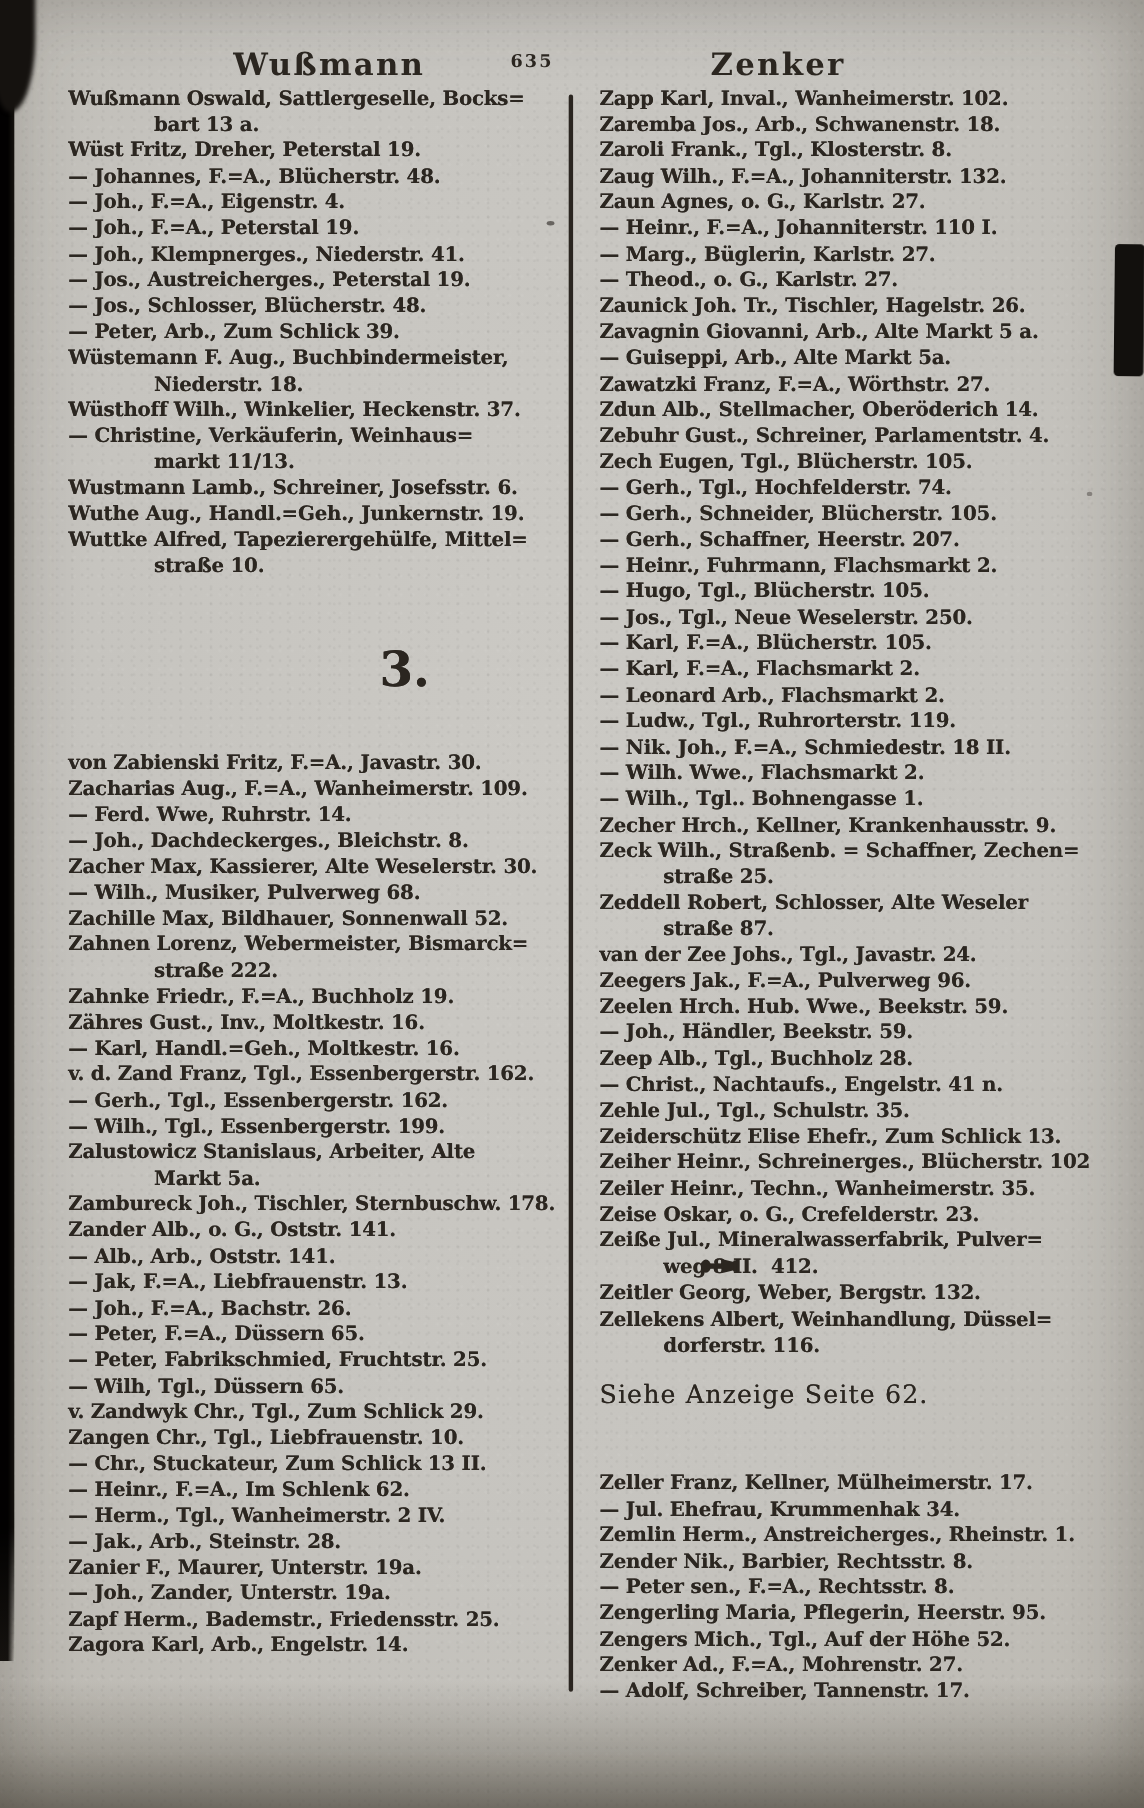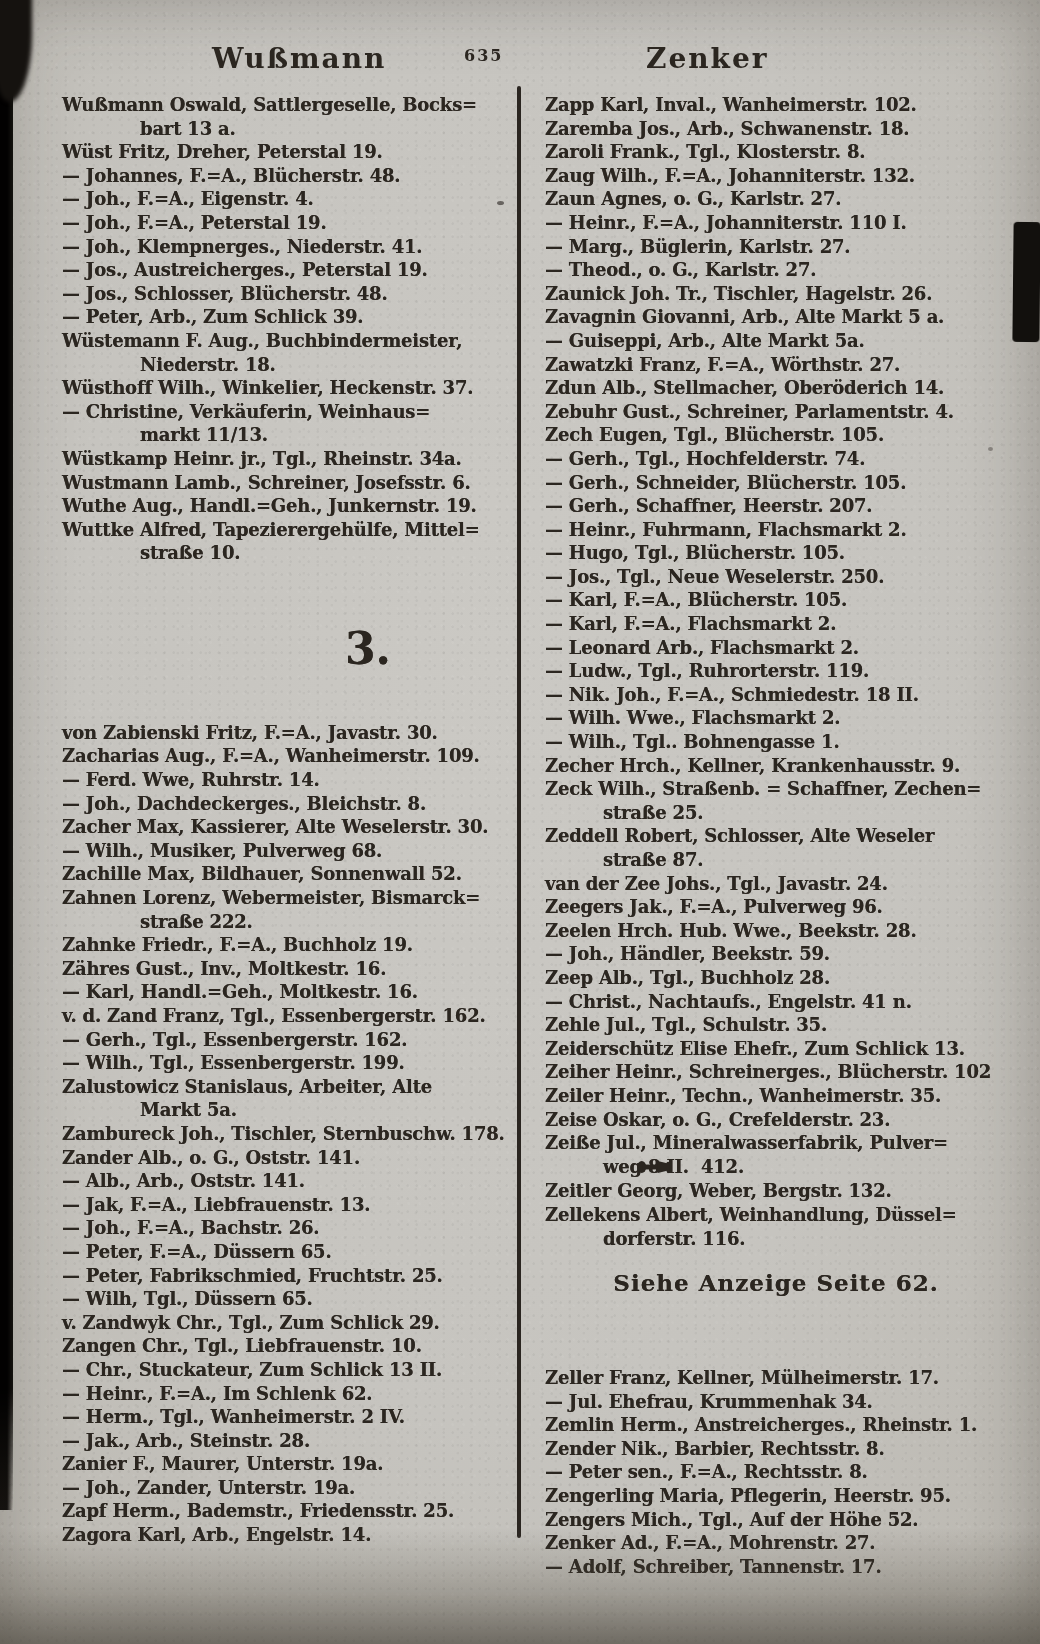--- a/index.html
+++ b/index.html
@@ -17,32 +17,32 @@
     background-image:
       radial-gradient(circle at 30% 20%, rgba(0,0,0,.045) 1px, transparent 1.6px),
       radial-gradient(circle at 70% 65%, rgba(0,0,0,.035) 1px, transparent 1.6px),
       radial-gradient(circle at 15% 80%, rgba(255,255,255,.05) 1px, transparent 1.8px);
     background-size: 9px 13px, 14px 8px, 11px 17px;
   }
   .hdr{position:absolute;font-weight:bold;}
   .hdr-left{left:212px;top:42px;font-size:28px;letter-spacing:2px;}
   .hdr-num{left:464px;top:46px;font-size:16px;letter-spacing:2px;}
   .hdr-right{left:646px;top:42px;font-size:28px;letter-spacing:2px;}
-  .col{position:absolute;top:93px;font-size:18px;line-height:23.6px;font-weight:bold;letter-spacing:-0.2px;}
+  .col{position:absolute;top:78px;font-size:18px;line-height:23.6px;font-weight:bold;letter-spacing:-0.2px;}
   .col-left{left:62px;width:452px;}
   .col-right{left:545px;width:462px;}
   .entry{margin:0;white-space:pre-wrap;text-shadow:0 0 .5px rgba(40,34,28,.75);}
   .col-left .entry{padding-left:78px;text-indent:-78px;}
   .col-right .entry{padding-left:58px;text-indent:-58px;}
   .section-heading{
     font-size:44px;font-weight:bold;line-height:72px;height:72px;
     margin:48px 0 36px 283px;text-shadow:0 0 .5px rgba(40,34,28,.8);
   }
   .notice{
-    margin:18px 0 68px 0;text-align:center;font-size:23px;font-weight:bold;
+    margin:18px 0 54px 0;text-align:left;font-size:23px;font-weight:normal;
     letter-spacing:1px;line-height:30px;padding:0 !important;text-indent:0 !important;
     text-shadow:0 0 .6px rgba(40,34,28,.85);
   }
   .divider{position:absolute;left:517px;top:86px;width:4px;height:1452px;background:#2a2520;border-radius:2px;}
   .tel-wrap{display:inline-block;vertical-align:-1px;margin:0 6px;}
   
   .af{position:absolute;pointer-events:none;}
   .left-edge{left:0;top:0;width:13px;height:1510px;
     background:linear-gradient(to right,#15120f 0%,#15120f 55%,rgba(21,18,15,0) 100%),
                linear-gradient(to bottom,rgba(21,18,15,1) 92%,rgba(21,18,15,0) 100%);
@@ -72,21 +72,20 @@
       <p class="entry">— Joh., F.=A., Peterstal 19.</p>
       <p class="entry">— Joh., Klempnerges., Niederstr. 41.</p>
       <p class="entry">— Jos., Austreicherges., Peterstal 19.</p>
       <p class="entry">— Jos., Schlosser, Blücherstr. 48.</p>
       <p class="entry">— Peter, Arb., Zum Schlick 39.</p>
       <p class="entry">Wüstemann F. Aug., Buchbindermeister,
 Niederstr. 18.</p>
       <p class="entry">Wüsthoff Wilh., Winkelier, Heckenstr. 37.</p>
       <p class="entry">— Christine, Verkäuferin, Weinhaus=
 markt 11/13.</p>
-      <p class="entry">Wüstkamp Heinr. jr., Tgl., Rheinstr. 34a.</p>
       <p class="entry">Wustmann Lamb., Schreiner, Josefsstr. 6.</p>
       <p class="entry">Wuthe Aug., Handl.=Geh., Junkernstr. 19.</p>
       <p class="entry">Wuttke Alfred, Tapezierergehülfe, Mittel=
 straße 10.</p>
       <div class="section-heading">3.</div>
       <p class="entry">von Zabienski Fritz, F.=A., Javastr. 30.</p>
       <p class="entry">Zacharias Aug., F.=A., Wanheimerstr. 109.</p>
       <p class="entry">— Ferd. Wwe, Ruhrstr. 14.</p>
       <p class="entry">— Joh., Dachdeckerges., Bleichstr. 8.</p>
       <p class="entry">Zacher Max, Kassierer, Alte Weselerstr. 30.</p>
@@ -151,21 +150,21 @@
       <p class="entry">— Nik. Joh., F.=A., Schmiedestr. 18 II.</p>
       <p class="entry">— Wilh. Wwe., Flachsmarkt 2.</p>
       <p class="entry">— Wilh., Tgl.. Bohnengasse 1.</p>
       <p class="entry">Zecher Hrch., Kellner, Krankenhausstr. 9.</p>
       <p class="entry">Zeck Wilh., Straßenb. = Schaffner, Zechen=
 straße 25.</p>
       <p class="entry">Zeddell Robert, Schlosser, Alte Weseler
 straße 87.</p>
       <p class="entry">van der Zee Johs., Tgl., Javastr. 24.</p>
       <p class="entry">Zeegers Jak., F.=A., Pulverweg 96.</p>
-      <p class="entry">Zeelen Hrch. Hub. Wwe., Beekstr. 28.</p>
+      <p class="entry">Zeelen Hrch. Hub. Wwe., Beekstr. 59.</p>
       <p class="entry">— Joh., Händler, Beekstr. 59.</p>
       <p class="entry">Zeep Alb., Tgl., Buchholz 28.</p>
       <p class="entry">— Christ., Nachtaufs., Engelstr. 41 n.</p>
       <p class="entry">Zehle Jul., Tgl., Schulstr. 35.</p>
       <p class="entry">Zeiderschütz Elise Ehefr., Zum Schlick 13.</p>
       <p class="entry">Zeiher Heinr., Schreinerges., Blücherstr. 102</p>
       <p class="entry">Zeiler Heinr., Techn., Wanheimerstr. 35.</p>
       <p class="entry">Zeise Oskar, o. G., Crefelderstr. 23.</p>
       <p class="entry"><span>Zeiße Jul., Mineralwasserfabrik, Pulver=
 weg 8 II.</span><span class="tel-wrap"><svg width="34" height="14" viewBox="0 0 36 14" aria-hidden="true">

